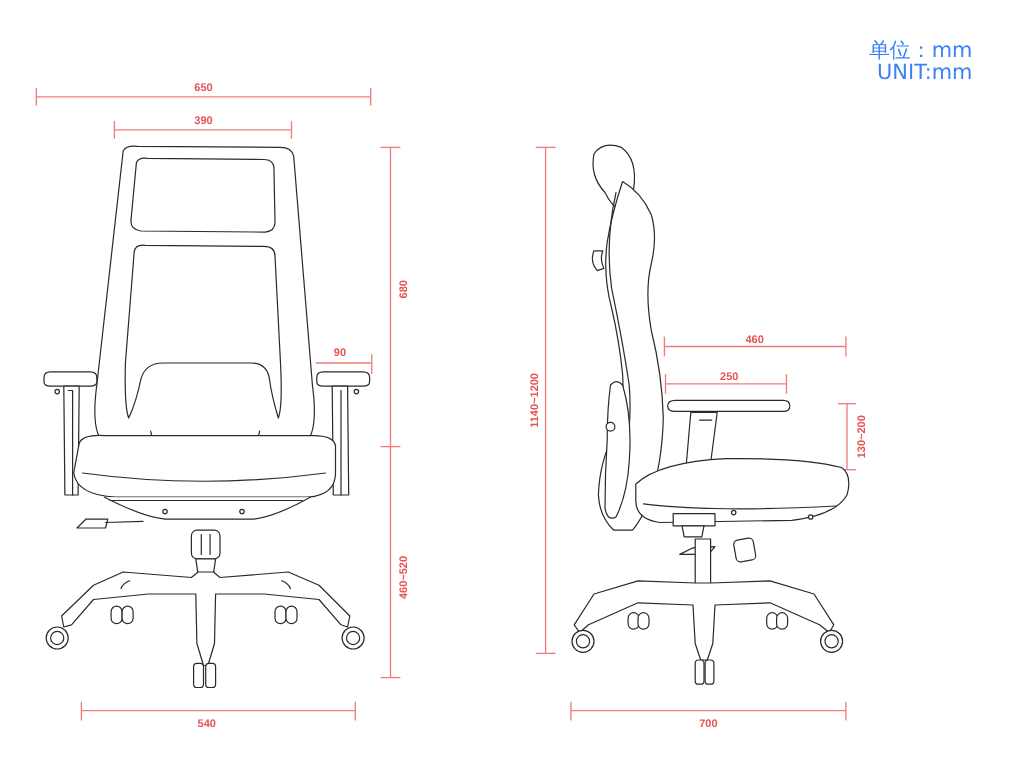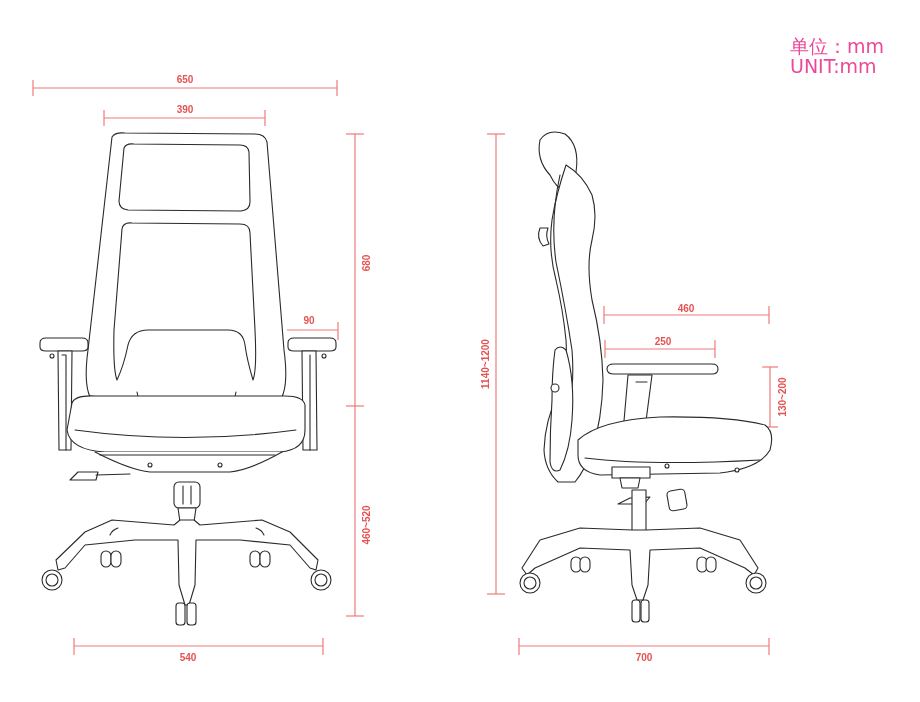--- a/index.html
+++ b/index.html
@@ -1,18 +1,18 @@
 <!DOCTYPE html>
 <html><head>
 <meta charset="utf-8">
 <style>
   html, body { margin: 0; padding: 0; background: #ffffff; }
   body { width: 920px; height: 702px; position: relative; overflow: hidden; font-family: "Liberation Sans", sans-serif; }
   svg.drawing { position: absolute; left: 0; top: 0; }
-  .unit-label { position: absolute; right: 36px; top: 36px; color: #ec4899; font-size: 19px; line-height: 20px; text-align: left; font-family: "DejaVu Sans", sans-serif; }
+  .unit-label { position: absolute; right: 36px; top: 36px; color: #3b82f6; font-size: 19px; line-height: 20px; text-align: right; font-family: "DejaVu Sans", sans-serif; }
   .unit-label div { white-space: nowrap; }
   .dim-text { fill: #e55353; font-size: 10px; font-weight: bold; font-family: "Liberation Sans", sans-serif; }
   .dim { stroke: #ef7b7b; stroke-width: 1.2; fill: none; }
   .ink { stroke: #2a2a2a; stroke-width: 1.1; fill: #ffffff; stroke-linejoin: round; stroke-linecap: round; }
   .ink-n { stroke: #2a2a2a; stroke-width: 1.1; fill: none; stroke-linejoin: round; stroke-linecap: round; }
 </style>
 </head>
 <body>
 
 <div class="unit-label">

